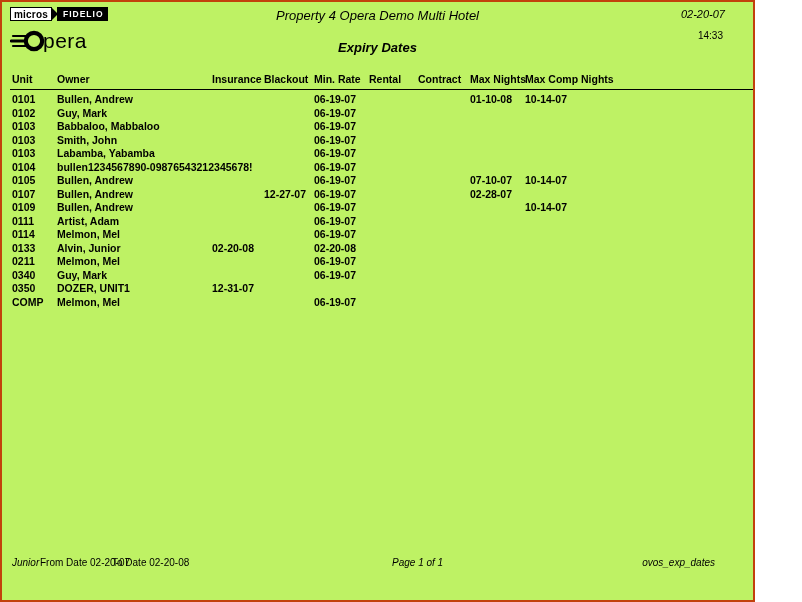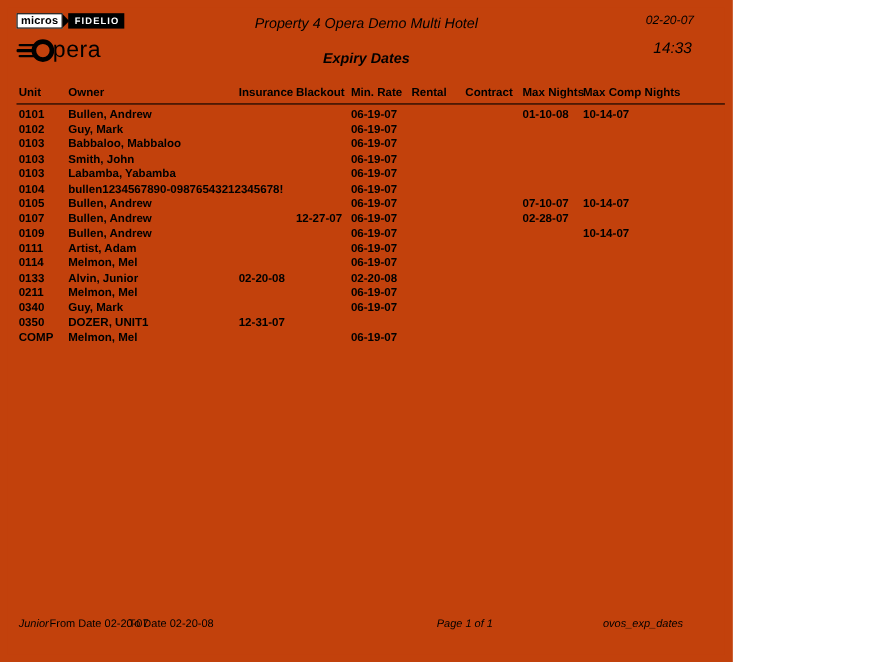--- a/index.html
+++ b/index.html
@@ -1,36 +1,36 @@
 <!DOCTYPE html>
 <html><head>
 <meta charset="utf-8">
 <style>
   html,body{margin:0;padding:0;background:#fff;}
   .page{
-    position:relative;width:666px;height:602px;background:#c2410c;
-    border:7px solid #c2410c;box-sizing:border-box;overflow:hidden;
+    position:relative;width:755px;height:602px;background:#bef264;
+    border:2px solid #c2410c;box-sizing:border-box;overflow:hidden;
     font-family:"Liberation Sans",sans-serif;color:#000;
   }
   
   .mf-logo{position:absolute;left:8px;top:5px;display:flex;align-items:stretch;height:14px;}
   .micros-box{border:1px solid #000;background:#fff;color:#000;font-size:10px;font-weight:bold;
     display:flex;align-items:center;padding:0 3px;letter-spacing:0.2px;}
   .chev{width:0;height:0;border-top:6px solid transparent;border-bottom:6px solid transparent;
     border-left:6px solid #000;align-self:center;margin:0 -1px 0 0;position:relative;z-index:2;}
   .fidelio-box{background:#000;color:#fff;font-size:8.5px;font-weight:bold;display:flex;
     align-items:center;padding:0 4px 0 6px;letter-spacing:1px;}
   
   .opera-logo{position:absolute;left:8px;top:25px;display:flex;align-items:center;height:28px;}
   .opera-text{font-size:21px;letter-spacing:0.5px;margin-left:-3px;}
   
   .property-title{position:absolute;top:6px;left:0;width:100%;text-align:center;
     font-style:italic;font-size:13px;}
   .report-date{position:absolute;top:6px;right:28px;font-style:italic;font-size:11px;}
-  .report-time{position:absolute;top:28px;right:30px;font-style:italic;font-size:14px;}
+  .report-time{position:absolute;top:28px;right:30px;font-size:10px;}
   .report-title{position:absolute;top:38px;left:0;width:100%;text-align:center;
     font-style:italic;font-weight:bold;font-size:13px;}
   
   .thead,.trow{display:grid;grid-template-columns:45px 155px 52px 50px 55px 49px 52px 55px auto;font-weight:bold;}
   .thead{position:absolute;left:10px;top:71px;width:750px;font-size:10.5px;}
   .header-rule{position:absolute;left:8px;top:87px;width:753px;height:1px;background:#000;}
   .tbody{position:absolute;left:10px;top:91px;width:750px;font-size:10.5px;}
   .trow{height:13.5px;line-height:13.5px;}
   .cell{white-space:nowrap;overflow:visible;}
   

